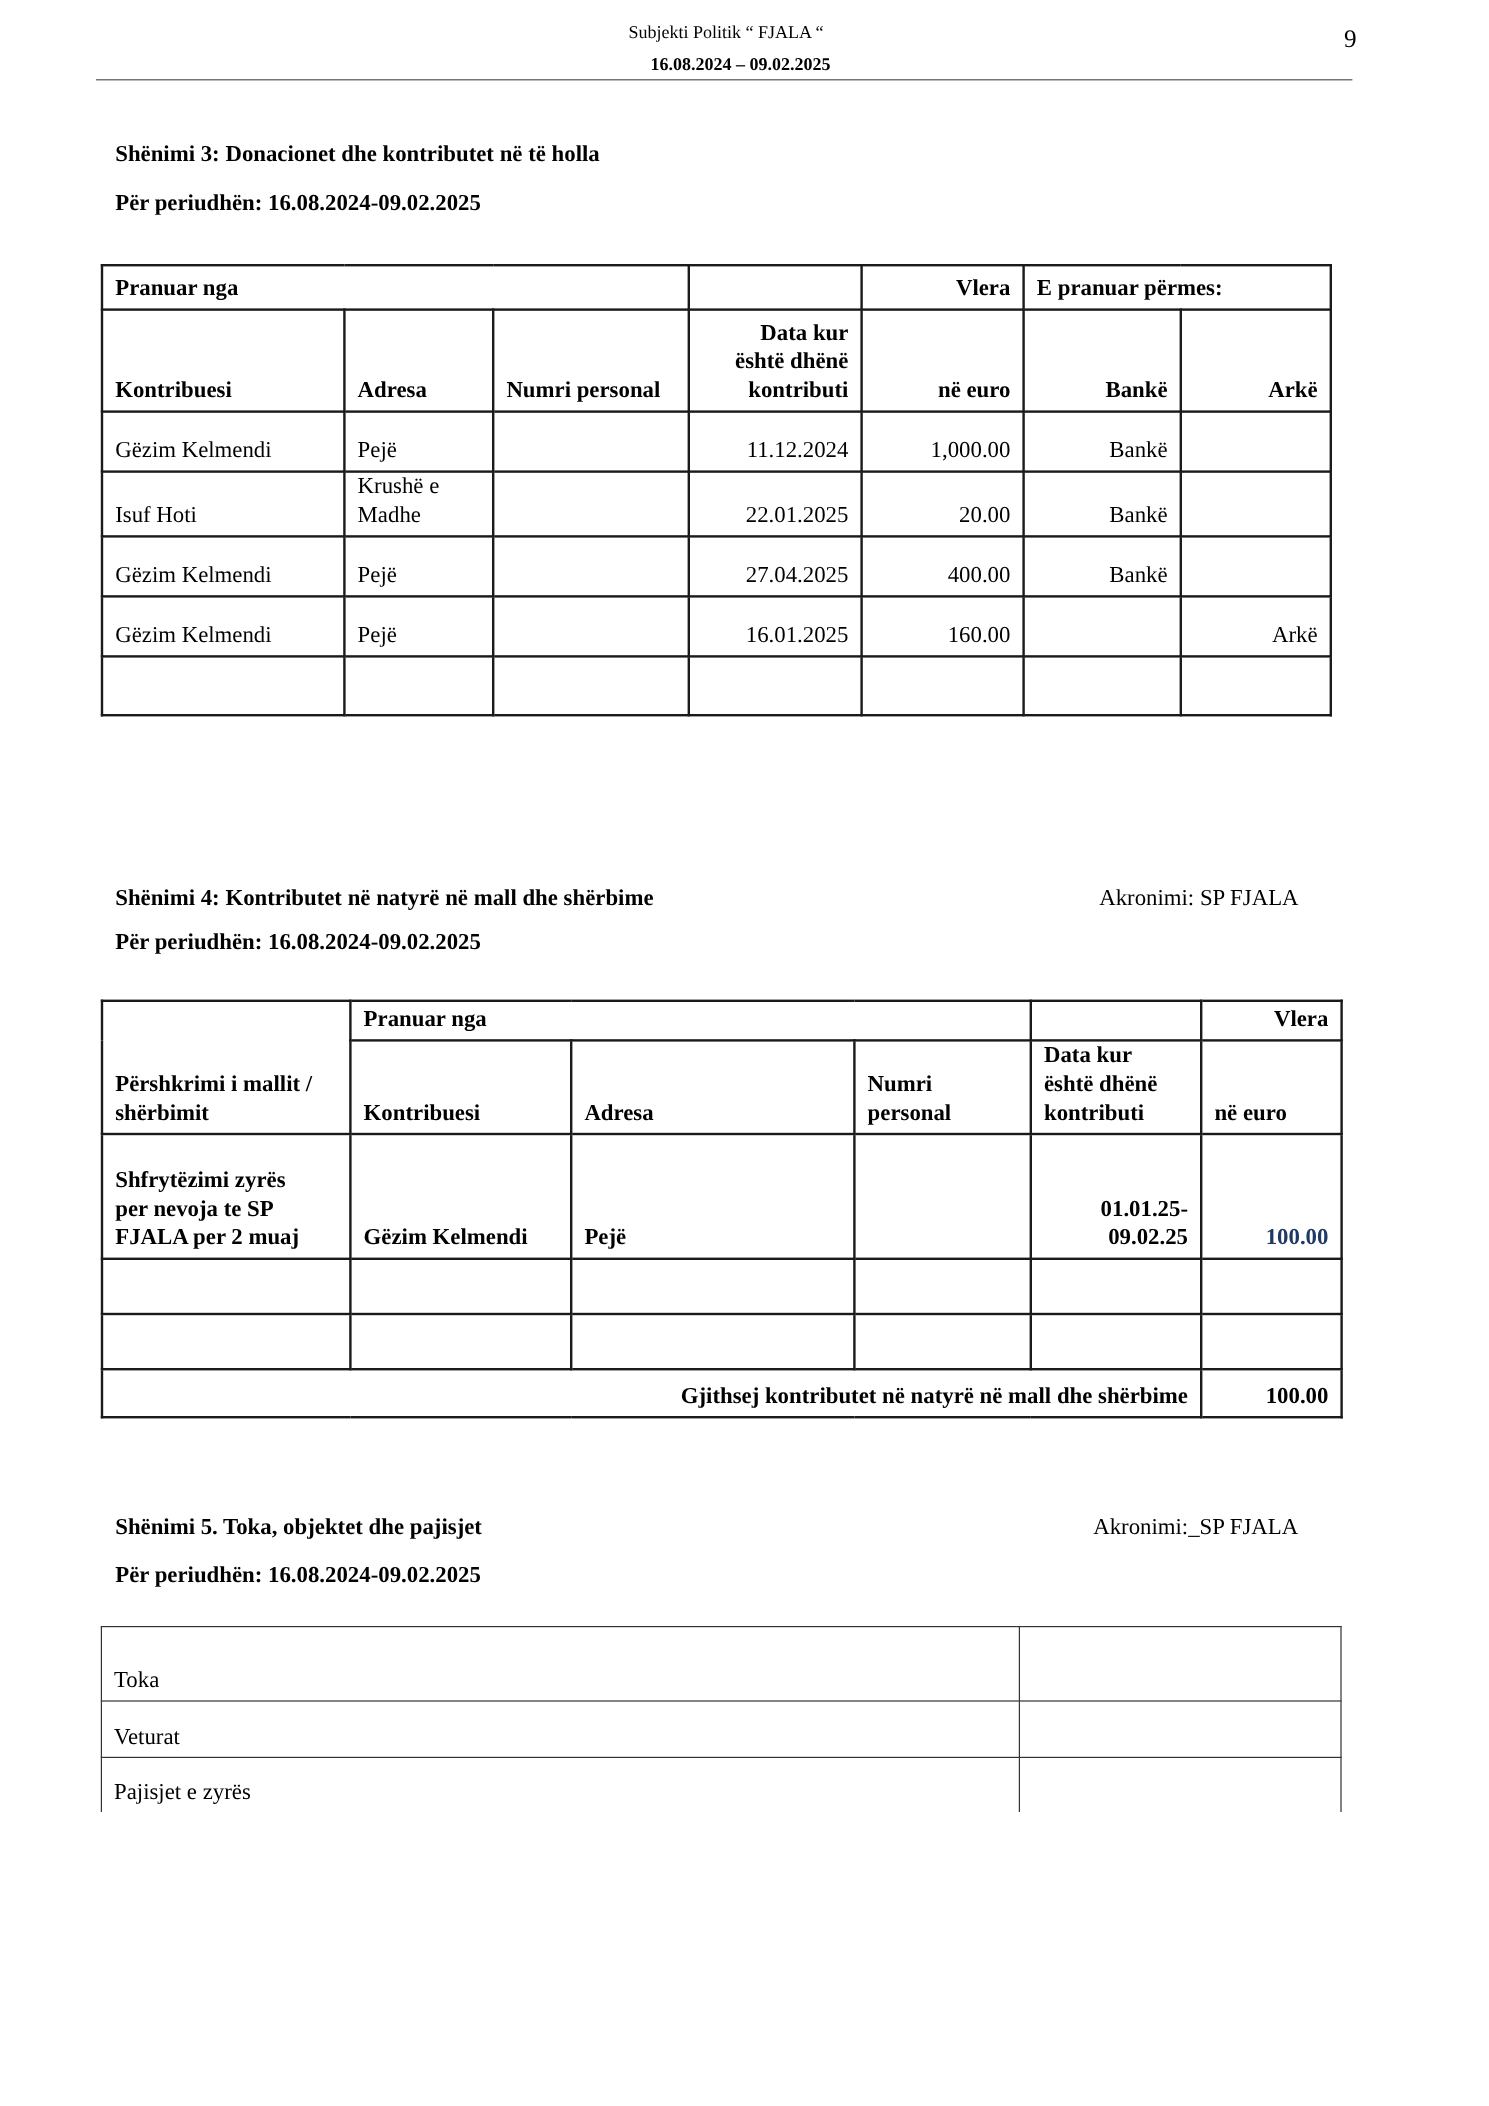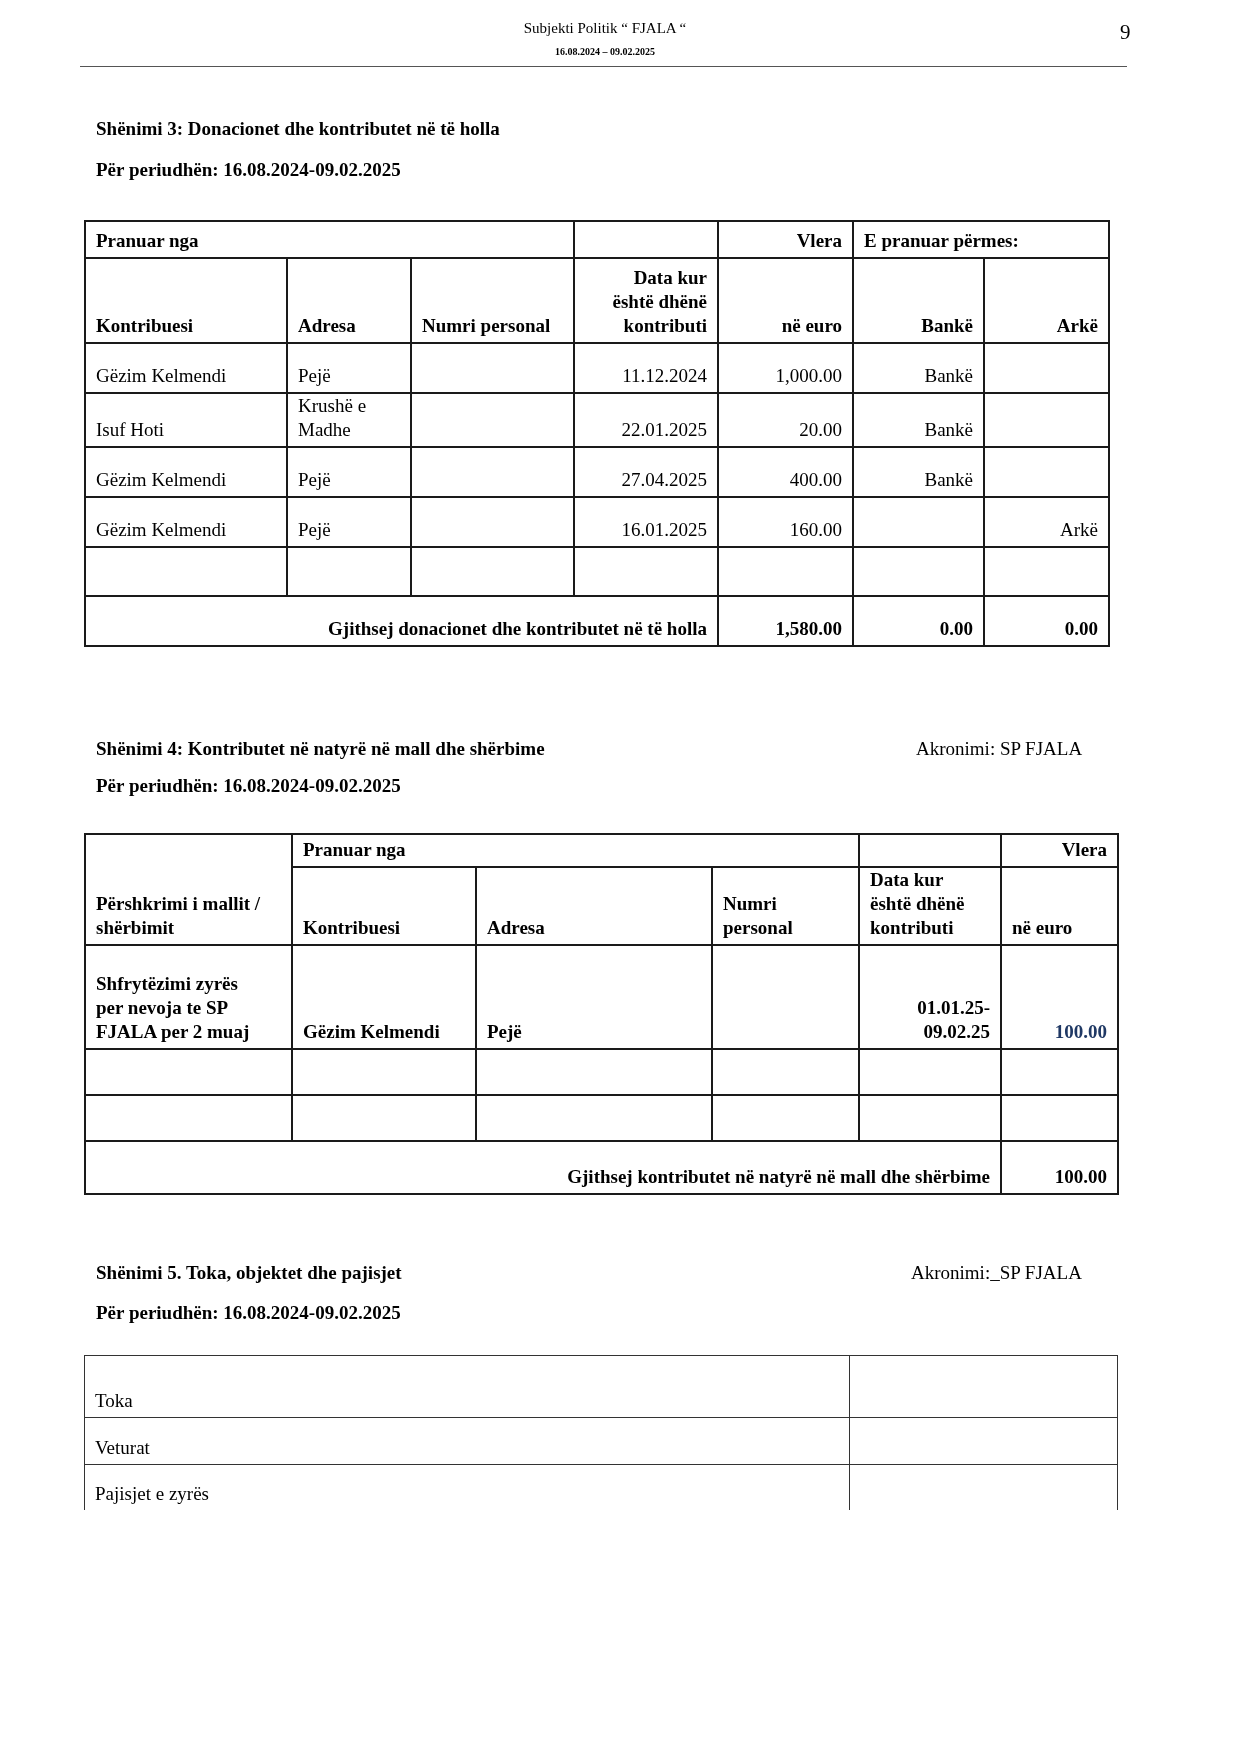--- a/index.html
+++ b/index.html
@@ -2,21 +2,21 @@
 <html><head>
   <meta charset="utf-8">
   <style>
     html, body { margin: 0; padding: 0; background: #ffffff; }
     body {
       width: 1241px; height: 1755px; position: relative; overflow: hidden;
       font-family: "Liberation Serif", "DejaVu Serif", serif; color: #000;
     }
     .abs { position: absolute; }
     .hdr-title { left: 0; width: 1210px; top: 20px; text-align: center; font-size: 15px; }
-    .hdr-dates { left: 0; width: 1210px; top: 46px; text-align: center; font-size: 10px; font-weight: bold; }
+    .hdr-dates { left: 0; width: 1210px; top: 46px; text-align: center; font-size: 15px; font-weight: bold; padding-left: 12px; }
     .page-num { left: 1120px; top: 20px; font-size: 21px; }
     .hdr-rule { left: 80px; top: 66px; width: 1047px; height: 0; border-top: 1.5px solid #555; }
 
     .note-title { font-size: 19px; font-weight: bold; }
     .note-period { font-size: 19px; font-weight: bold; }
     .acronym { font-size: 19px; }
 
     table { border-collapse: collapse; position: absolute; table-layout: fixed; }
     td { border: 2px solid #1a1a1a; font-size: 19px; padding: 0 10px 4px 10px; vertical-align: bottom; line-height: 24px; }
     .b { font-weight: bold; }
@@ -112,26 +112,20 @@
     <td class="r">Arkë</td>
   </tr>
   <tr style="height:49px">
     <td></td>
         <td></td>
         <td></td>
         <td></td>
         <td></td>
         <td></td>
         <td></td>
-  </tr>
-  <tr style="height:50px">
-    <td colspan="4" class="b r">Gjithsej donacionet dhe kontributet në të holla</td>
-    <td class="b r">1,580.00</td>
-    <td class="b r">0.00</td>
-    <td class="b r">0.00</td>
   </tr>
 </tbody>
   </table>
 
 <div class="abs note-title" style="left:96px; top:738px;">Shënimi 4: Kontributet në natyrë në mall dhe shërbime</div>
 <div class="abs acronym" style="left:916px; top:738px;">Akronimi: SP FJALA</div>
 <div class="abs note-period" style="left:96px; top:775px;">Për periudhën: 16.08.2024-09.02.2025</div>
 
 <table id="t2">
   <colgroup>
@@ -190,21 +184,21 @@
         <td></td>
   </tr>
   <tr style="height:46px">
     <td></td>
         <td></td>
         <td></td>
         <td></td>
         <td></td>
         <td></td>
   </tr>
-  <tr style="height:53px">
+  <tr style="height:40px">
     <td colspan="5" class="b r">Gjithsej kontributet në natyrë në mall dhe shërbime</td>
     <td class="b r">100.00</td>
   </tr>
 </tbody>
   </table>
 
 <div class="abs note-title" style="left:96px; top:1262px;">Shënimi 5. Toka, objektet dhe pajisjet</div>
 <div class="abs acronym" style="left:911px; top:1262px;">Akronimi:_SP FJALA</div>
 <div class="abs note-period" style="left:96px; top:1302px;">Për periudhën: 16.08.2024-09.02.2025</div>
 

